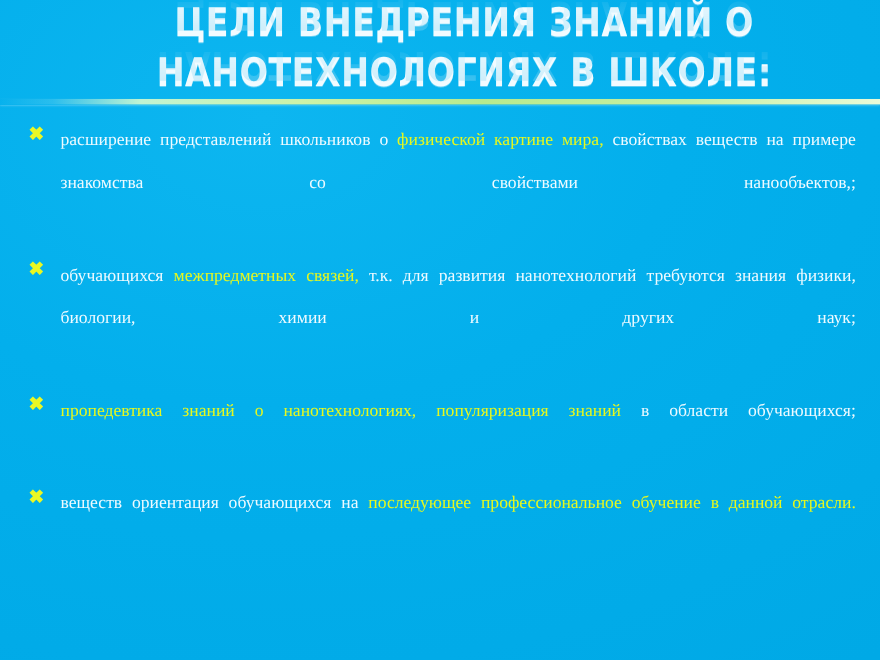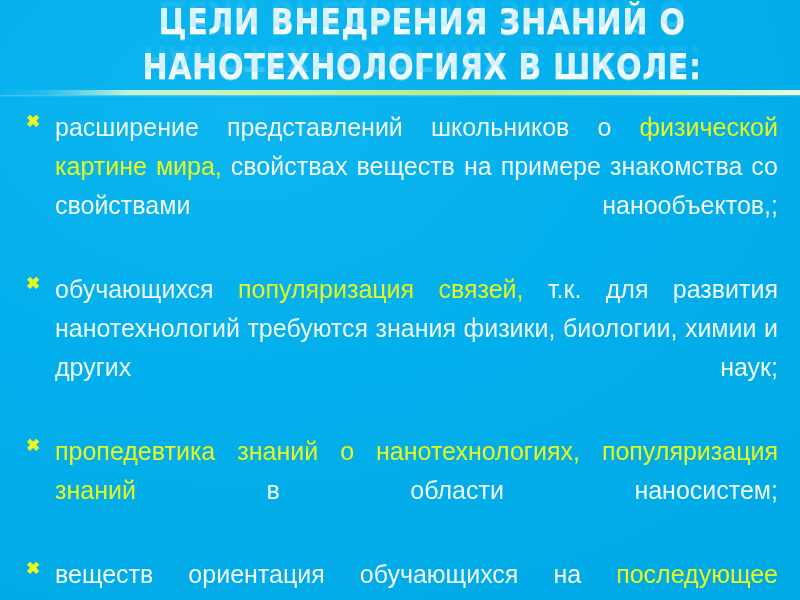--- a/index.html
+++ b/index.html
@@ -115,22 +115,22 @@
     width: 18px;
     height: 20px;
     color: #eaf824;
     font-size: 17px;
     font-weight: bold;
     line-height: 20px;
     text-align: center;
   }
 
   .bullet-text {
-    font-family: Liberation Sans, sans-serif;
-    font-size: 25px;
+    font-family: Liberation Serif, serif;
+    font-size: 16px;
     line-height: 39px;
     color: #eefaff;
     text-align: justify;
     text-justify: inter-word;
     -webkit-hyphens: none;
     hyphens: none;
   }
 
   
   .bullet-text::after {
@@ -174,28 +174,28 @@
     <div class="bullet-row">
       <span class="bullet-marker">✖</span>
       <div class="bullet-text">
         <span class="wt">расширение представлений школьников о </span><span class="hl">физической картине мира,</span><span class="wt"> свойствах веществ на примере знакомства со свойствами нанообъектов,;</span>
       </div>
     </div>
 
     <div class="bullet-row">
       <span class="bullet-marker">✖</span>
       <div class="bullet-text">
-        <span class="wt">обучающихся </span><span class="hl">популяризация связей,</span><span class="wt"> т.к. для развития нанотехнологий требуются знания физики, биологии, химии и других наук;</span>
-      </div>
-    </div>
-
-    <div class="bullet-row">
-      <span class="bullet-marker">✖</span>
-      <div class="bullet-text">
-        <span class="hl">пропедевтика знаний о нанотехнологиях, популяризация знаний</span><span class="wt"> в области наносистем;</span>
+        <span class="wt">обучающихся </span><span class="hl">межпредметных связей,</span><span class="wt"> т.к. для развития нанотехнологий требуются знания физики, биологии, химии и других наук;</span>
+      </div>
+    </div>
+
+    <div class="bullet-row">
+      <span class="bullet-marker">✖</span>
+      <div class="bullet-text">
+        <span class="hl">пропедевтика знаний о нанотехнологиях, популяризация знаний</span><span class="wt"> в области обучающихся;</span>
       </div>
     </div>
 
     <div class="bullet-row">
       <span class="bullet-marker">✖</span>
       <div class="bullet-text">
         <span class="wt">веществ ориентация обучающихся на </span><span class="hl">последующее профессиональное обучение в данной отрасли.</span>
       </div>
     </div>
 

